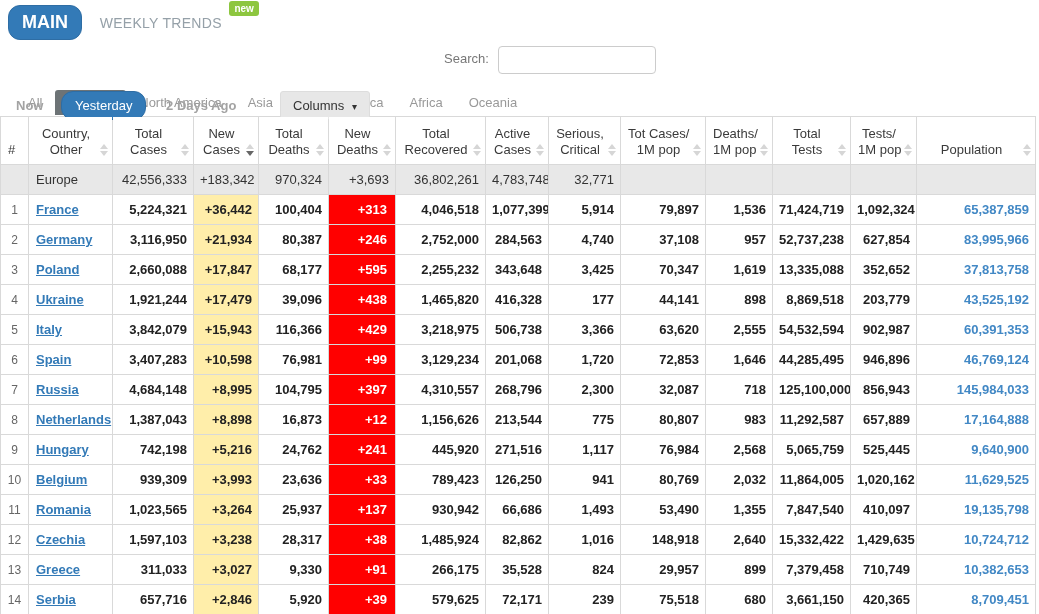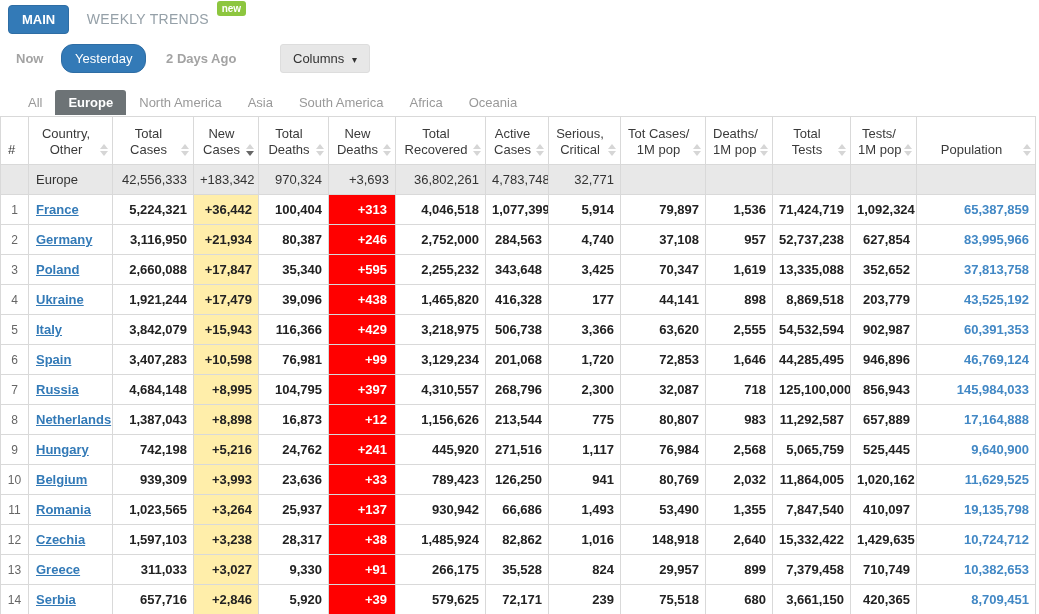--- a/index.html
+++ b/index.html
@@ -3,30 +3,30 @@
 <meta charset="utf-8">
 <style>
   * { box-sizing: border-box; margin: 0; padding: 0; }
   html,body { background:#fff; }
   body { font-family: "Liberation Sans", sans-serif; font-size:13px; color:#333; }
   .page { position:relative; width:1039px; height:614px; overflow:hidden; background:#fff; }
 
   
   .top-tabs { padding:5px 0 0 8px; height:36px; }
   .btn-main { display:inline-block; background:#337ab7; color:#fff; font-weight:bold;
-              font-size:13px; padding:6px 13px; border-radius:4px; border:1px solid #2e6da4; cursor:pointer; }
+              font-size:18px; padding:6px 13px; border-radius:12px; border:1px solid #2e6da4; cursor:pointer; }
   .weekly { display:inline-block; margin-left:14px; color:#95a0a8; font-size:14px; letter-spacing:0.3px; cursor:pointer; }
   .badge-new { display:inline-block; background:#8dc63f; color:#fff; font-size:10px; font-weight:bold;
                padding:2px 5px; border-radius:3px; vertical-align:top; margin-left:4px; margin-top:-4px; }
 
   
   .toolbar { position:relative; height:34px; margin-top:8px; }
   .time-link { color:#a3a3a3; margin-left:16px; cursor:pointer;font-weight:bold; }
   .btn-yesterday { display:inline-block; background:#337ab7; color:#fff; padding:6px 13px;
-                   border-radius:12px; border:1px solid #2e6da4; margin-left:14px; cursor:pointer; }
+                   border-radius:12px; border:1px solid #2e6da4; margin-left:14px; cursor:pointer;margin-top:47px; }
   .btn-columns { display:inline-block; background:#e7e7e7; color:#333; padding:6px 12px;
                  border-radius:3px; border:1px solid #ddd; margin-left:40px; cursor:pointer; }
   .caret { display:inline-block; margin-left:4px; font-size:10px; color:#333; }
   .search-wrap { position:absolute; left:444px; top:2px; }
   .search-label { color:#777; margin-right:6px; }
   .search-input { width:158px; height:28px; border:1px solid #ccc; border-radius:4px; padding:2px 8px;
                   font-family:"Liberation Sans",sans-serif; font-size:13px; vertical-align:middle; }
 
   
   .region-tabs { margin-top:12px; padding-left:15px; height:26px; }
@@ -66,20 +66,24 @@
     <span class="badge-new">new</span>
   </div>
 
   <div class="toolbar">
     <span class="time-link">Now</span>
     <span class="btn-yesterday">Yesterday</span>
     <span class="time-link">2 Days Ago</span>
     <span class="btn-columns">
       <span>Columns</span>
       <span class="caret">▾</span>
+    </span>
+    <span class="search-wrap">
+      <span class="search-label">Search:</span>
+      <input class="search-input" type="text" value="" style="">
     </span>
   </div>
 
   <div class="region-tabs" id="region-tabs"><span class="rtab">All</span><span class="rtab selected">Europe</span><span class="rtab">North America</span><span class="rtab">Asia</span><span class="rtab">South America</span><span class="rtab">Africa</span><span class="rtab">Oceania</span></div>
 
   <table>
     <colgroup>
       <col style="width:28px">
         <col style="width:84px">
         <col style="width:81px">
@@ -252,21 +256,21 @@
           <td>957</td>
           <td>52,737,238</td>
           <td>627,854</td>
           <td class="cell-pop">83,995,966</td>
         </tr>
         <tr>
           <td class="rank">3</td>
           <td class="country"><a>Poland</a></td>
           <td>2,660,088</td>
           <td class="cell-newcases">+17,847</td>
-          <td>35,340</td>
+          <td>68,177</td>
           <td class="cell-newdeaths">+595</td>
           <td>2,255,232</td>
           <td>343,648</td>
           <td>3,425</td>
           <td>70,347</td>
           <td>1,619</td>
           <td>13,335,088</td>
           <td>352,652</td>
           <td class="cell-pop">37,813,758</td>
         </tr>

